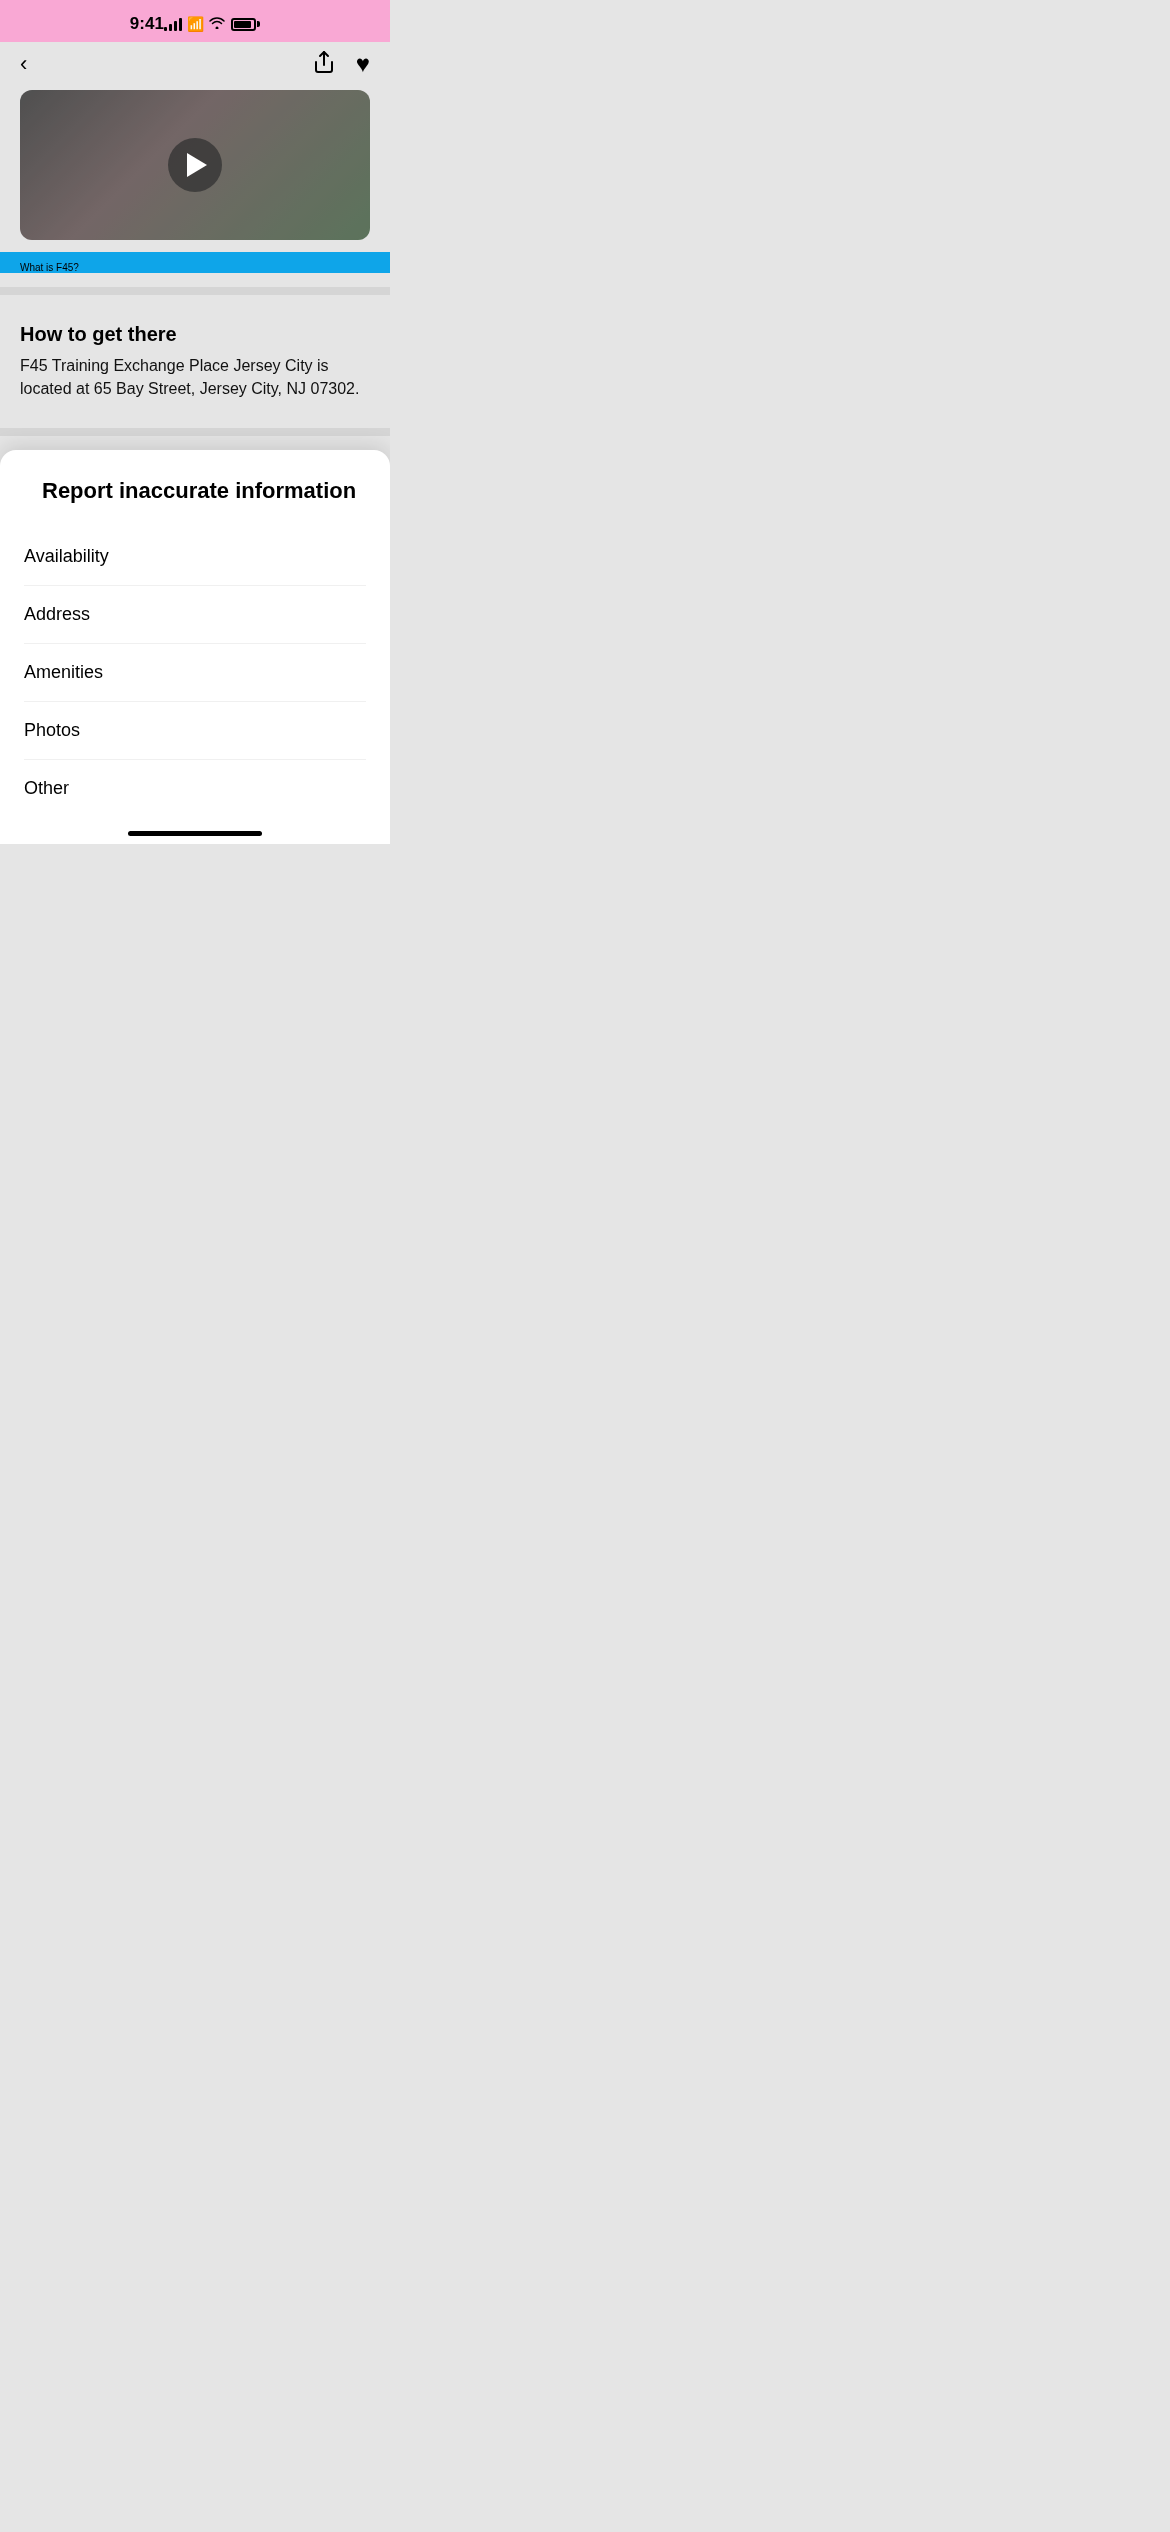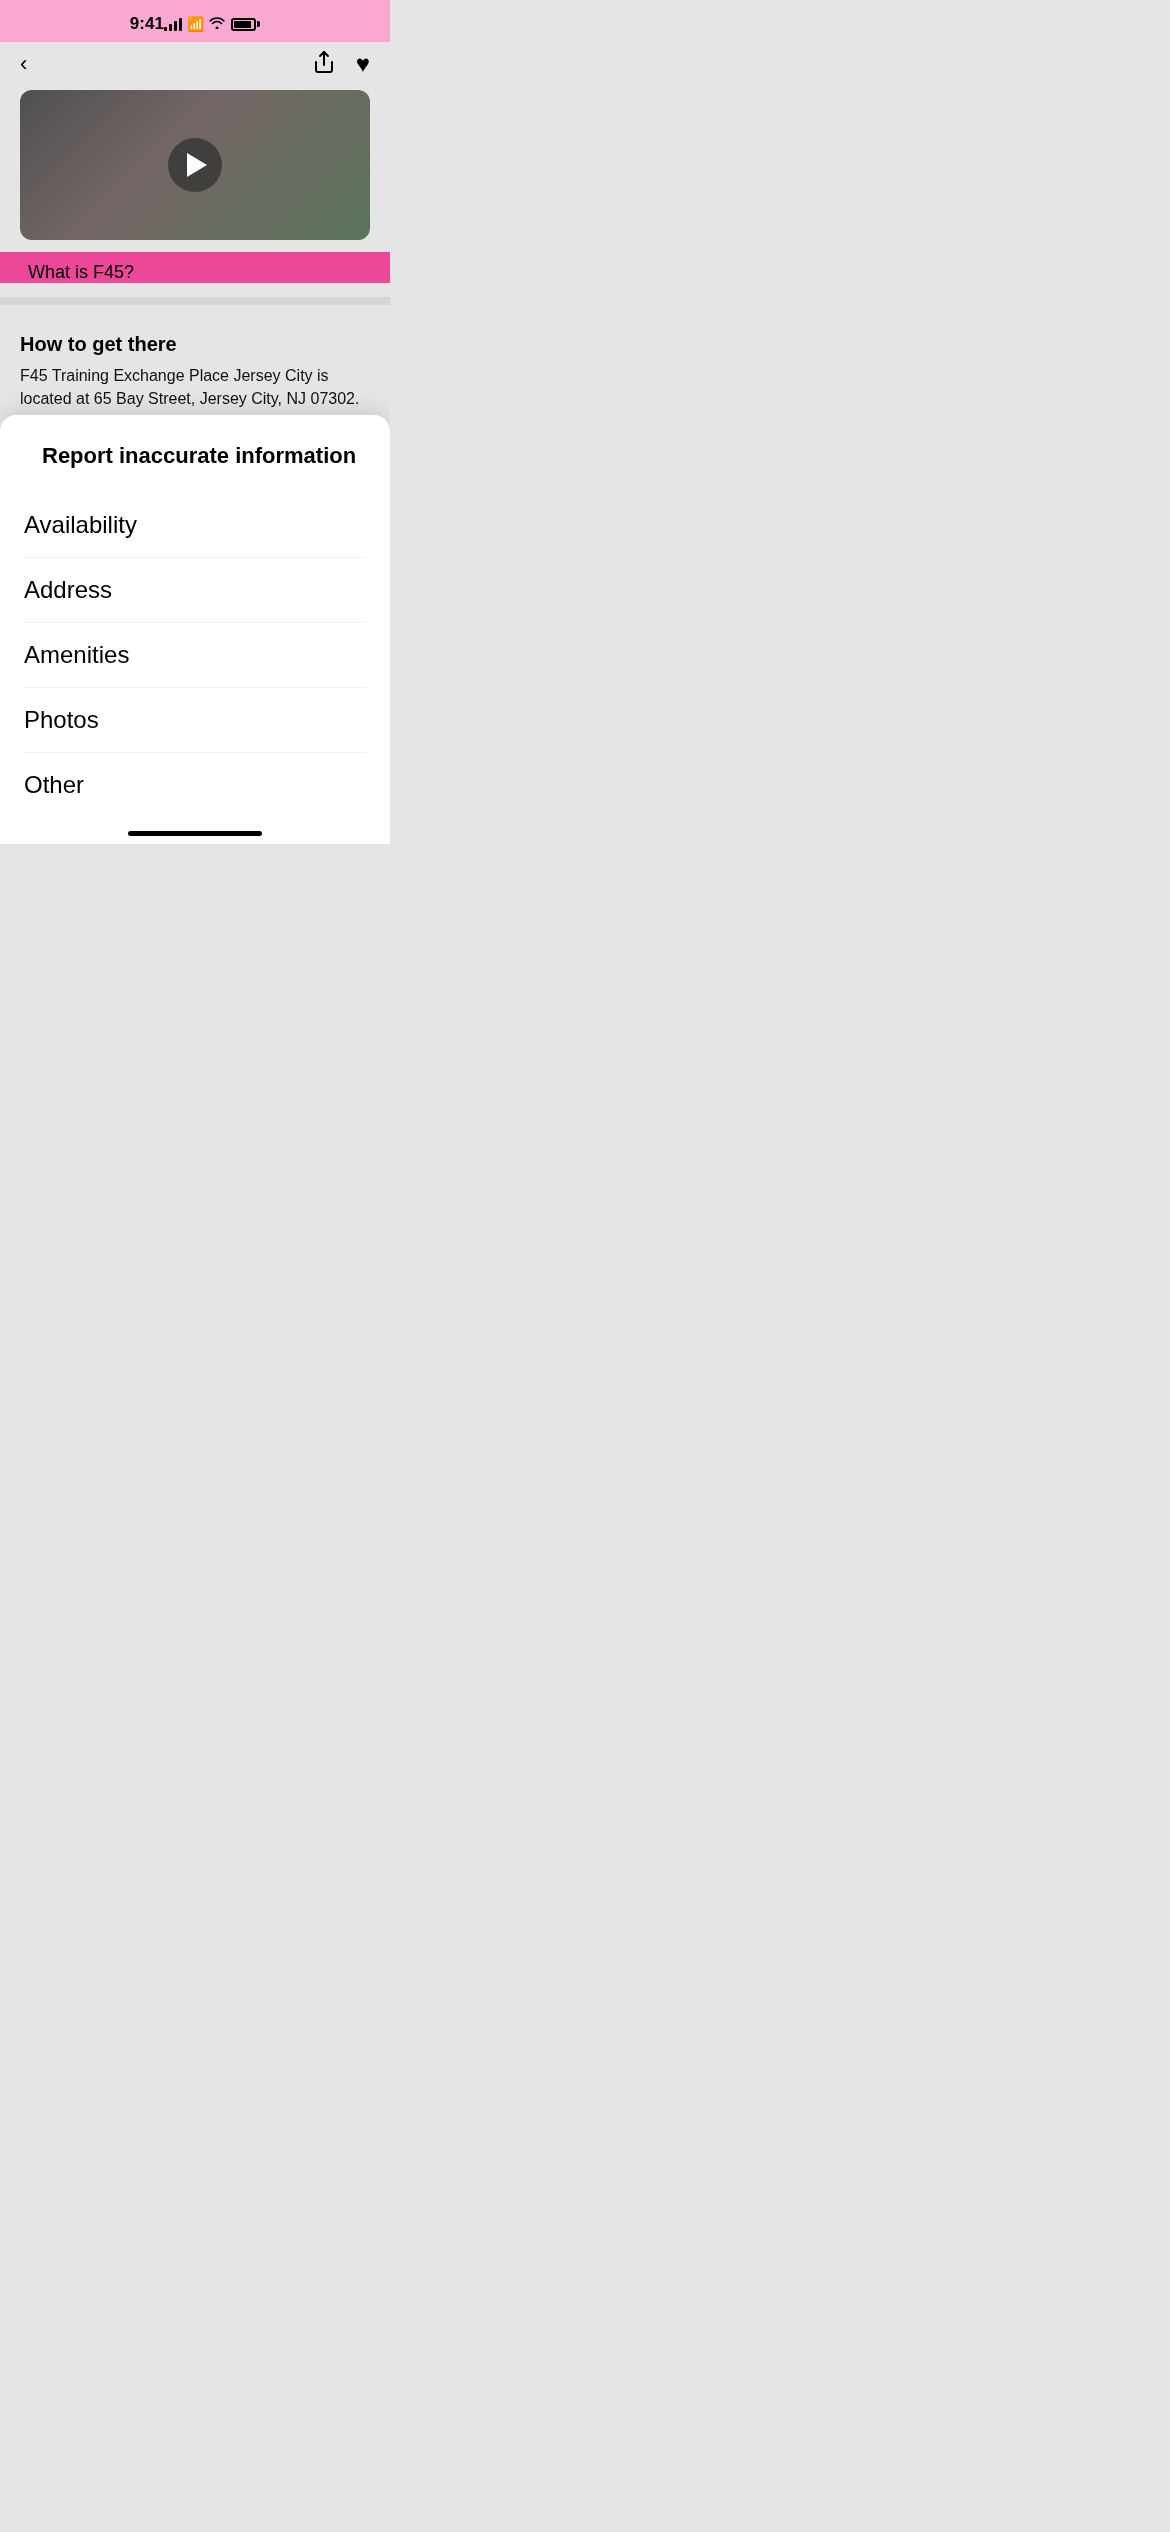--- a/index.html
+++ b/index.html
@@ -90,24 +90,24 @@
       border-bottom: 12px solid transparent;
       border-left: 20px solid white;
       margin-left: 4px;
     }
     .video-bg {
       width: 100%;
       height: 100%;
       background: linear-gradient(135deg, #6a6a6a 0%, #9a8888 40%, #7a9a7a 100%);
     }
     .video-label {
-      padding: 10px 28px 0;
-      font-size: 18px;
-      color: #000;
-      background: #ec4899;
+      padding: 10px 20px 0;
+      font-size: 10px;
+      color: #000;
+      background: #0ea5e9;
     }
 
     
     .section-divider {
       height: 8px;
       background: #d5d5d5;
       margin: 14px 0;
     }
 
     
@@ -181,21 +181,21 @@
     .sheet-title {
       font-size: 22px;
       font-weight: 700;
       color: #000;
       margin-bottom: 24px;
       margin-left: 18px;
     }
 
     .sheet-item {
       padding: 18px 0;
-      font-size: 24px;
+      font-size: 18px;
       color: #000;
       border-bottom: 1px solid #f0f0f0;
       cursor: pointer;
     }
     .sheet-item:last-of-type {
       border-bottom: none;
     }
 
     .home-indicator {
       display: flex;

